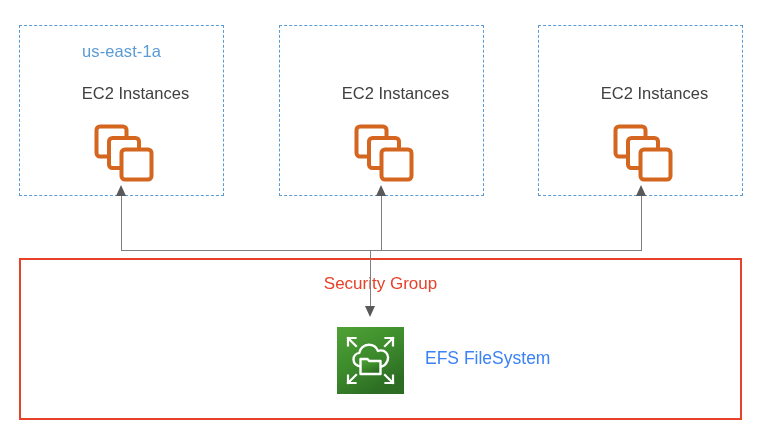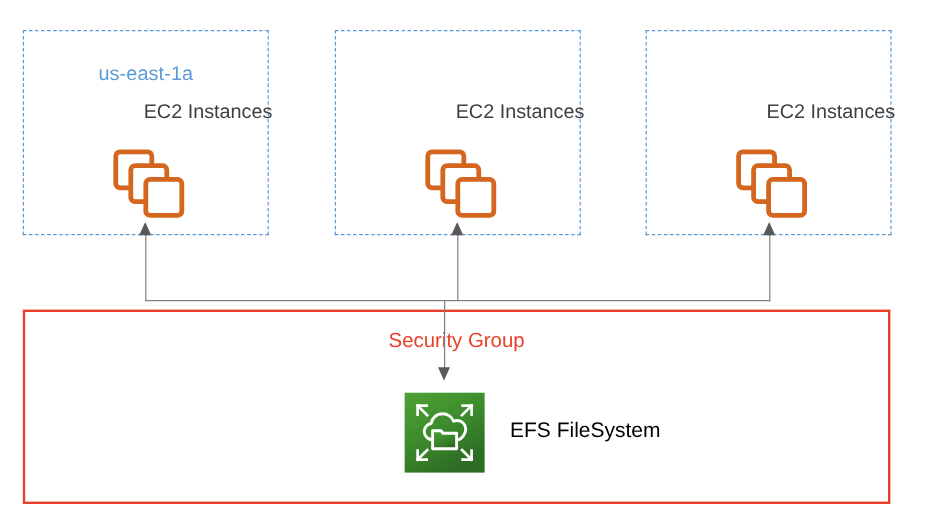--- a/index.html
+++ b/index.html
@@ -36,28 +36,27 @@
   .az-title {
     position: absolute;
     top: 16px;
     left: 0;
     width: 100%;
     text-align: center;
     font-size: 16.5px;
     color: #5B9BD5;
     letter-spacing: 0.1px;
     white-space: nowrap;
-    margin-top: 11px;
   }
   .az-subtitle {
     position: absolute;
     top: 58px;
-    left: 4px;
+    left: 14px;
     width: 100%;
-    text-align: right;
+    text-align: center;
     font-size: 16.5px;
     color: #404040;
     white-space: nowrap;
   }
 
   
   .ec2-icon {
     position: absolute;
     left: 50%;
     top: 98px;
@@ -117,21 +116,21 @@
     width: 67px;
     height: 67px;
   }
   #efs-icon svg { display: block; }
 
   #efs-label {
     position: absolute;
     left: 425px;
     top: 348px;
     font-size: 17.5px;
-    color: #000000;
+    color: #3b82f6;
     white-space: nowrap;
   }
 </style>
 </head>
 <body>
 
 <div id="canvas">
 
   <div class="az-box" id="az-0">
     <div class="az-title">us-east-1a</div>

